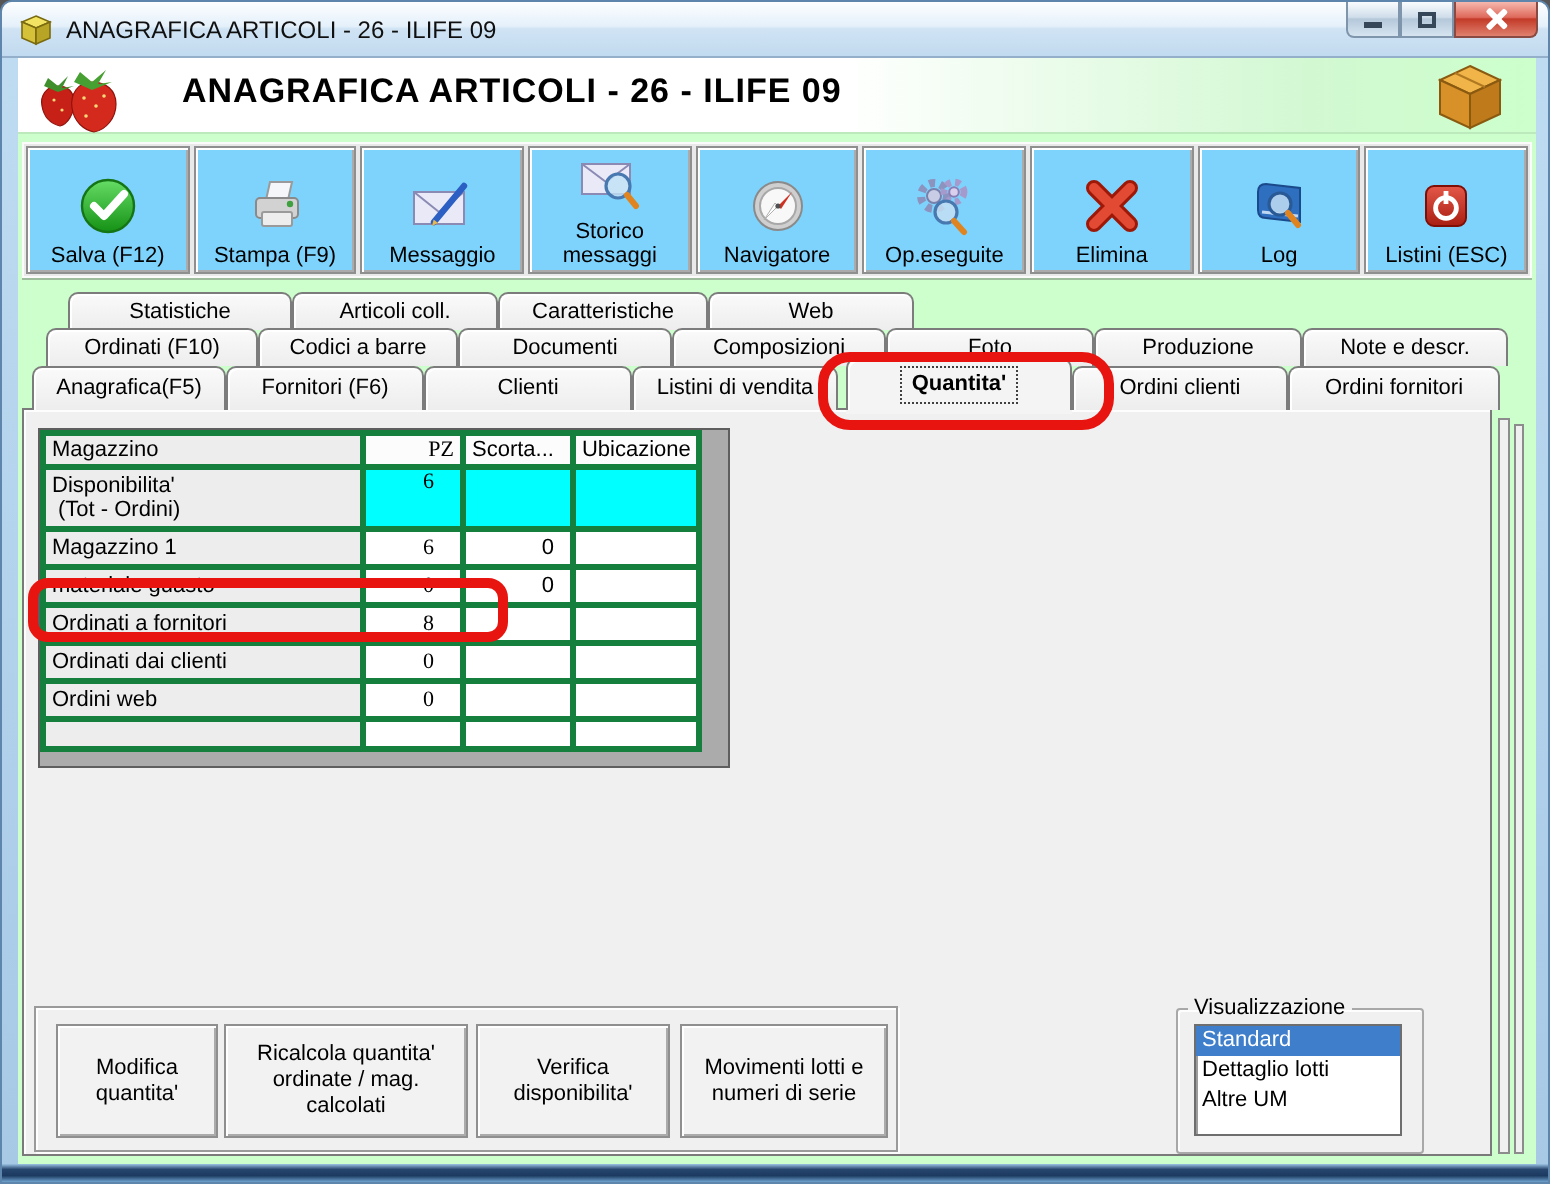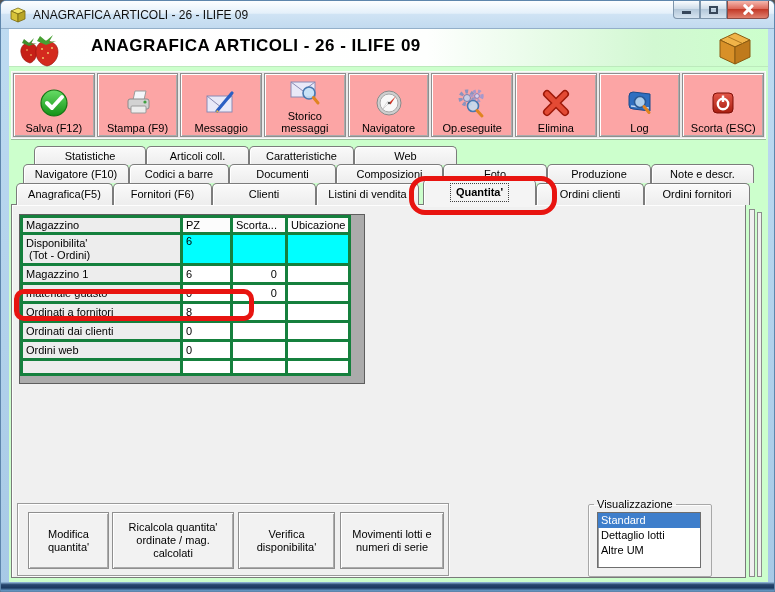--- a/index.html
+++ b/index.html
@@ -62,21 +62,21 @@
   }
   .hdr .berries { position:absolute; left:6px; top:2px; }
   .hdr .cube { position:absolute; right:14px; top:2px; }
   
   .toolbar {
     position:absolute; left:2px; top:42px; width:755px; height:68px;
     background:#E9E9E9; border:1px solid #FBFBFB; box-shadow:0 1px 0 #9DBD9D;
     display:flex; gap:2px; padding:1px;
   }
   .tbtn {
-    flex:1 1 0; background:#fca5a5; border:1px solid #8F8F8F;
+    flex:1 1 0; background:#7dd3fc; border:1px solid #8F8F8F;
     box-shadow: inset 1px 1px 0 #FFFFFF, inset -1px -1px 0 #ABABAB;
     display:flex; flex-direction:column; align-items:center; justify-content:flex-end;
     padding-bottom:2px; cursor:pointer;
   }
   .tbtn .ticn { height:38px; display:flex; align-items:center; justify-content:center; }
   .tbtn .tlbl { font-size:11px; color:#000; text-align:center; line-height:12px; }
   
   .tabrow { position:absolute; display:flex; height:19px; }
   .tr1 { left:25px; top:117px; }
   .tr2 { left:14px; top:135px; }
@@ -111,21 +111,21 @@
     background:#ABABAB; border:1px solid #5E5E5E;
     padding:0 13px 7px 0;
   }
   table.grid { border-collapse:collapse; }
   table.grid td {
     border:3px solid #15803d; font-size:11px; color:#000;
     padding:0 3px; vertical-align:middle; background:#FFFFFF;
   }
   table.grid tr.ghead td { background:#FCFCFC; height:17px; }
   td.lab { background:#EDEDED !important; width:160px; }
-  td.cpz { width:50px; padding-right:13px !important; }
+  td.cpz { width:50px; text-align:right; padding-right:13px !important;font-family:Liberation Serif, serif; }
   td.csc { width:45px; text-align:right; padding-right:8px !important; }
   td.cub { width:56px; }
   tr.ghead td.cpz { padding-right:3px !important; }
   tr.ghead td.csc, tr.ghead td.cub { text-align:center; }
   tr.rdisp td { height:31px; }
   tr.rdisp td.cyan { background:#00FFFF !important; }
   tr.rnorm td { height:19px; }
   tr.rempty td { height:15px; }
   .lab2 { font-size:11px; }
   
@@ -323,32 +323,32 @@
                 <linearGradient id="gexit" x1="0" y1="0" x2="0" y2="1">
                   <stop offset="0" stop-color="#E4584A"></stop>
                   <stop offset="1" stop-color="#A81E10"></stop>
                 </linearGradient>
               </defs>
             <rect x="6" y="6" width="20" height="20" rx="4" fill="url(#gexit)" stroke="#7E0E06"></rect>
             <circle cx="16" cy="17" r="5.2" fill="none" stroke="#FFFFFF" stroke-width="2.4"></circle>
             <line x1="16" y1="8.5" x2="16" y2="15" stroke="#FFFFFF" stroke-width="2.4"></line>
           </svg>
         </span>
-        <span class="tlbl">Scorta (ESC)</span>
+        <span class="tlbl">Listini (ESC)</span>
       </div>
     </div>
 
     <div class="tabrow tr1">
       <div class="tab" style="width:112px">Statistiche</div>
       <div class="tab" style="width:103px">Articoli coll.</div>
       <div class="tab" style="width:105px">Caratteristiche</div>
       <div class="tab" style="width:103px">Web</div>
     </div>
     <div class="tabrow tr2">
-      <div class="tab" style="width:106px">Navigatore (F10)</div>
+      <div class="tab" style="width:106px">Ordinati (F10)</div>
       <div class="tab" style="width:100px">Codici a barre</div>
       <div class="tab" style="width:107px">Documenti</div>
       <div class="tab" style="width:107px">Composizioni</div>
       <div class="tab" style="width:104px">Foto</div>
       <div class="tab" style="width:104px">Produzione</div>
       <div class="tab" style="width:103px">Note e descr.</div>
     </div>
     <div class="tabrow tr3">
       <div class="tab" style="width:97px">Anagrafica(F5)</div>
       <div class="tab" style="width:99px">Fornitori (F6)</div>

